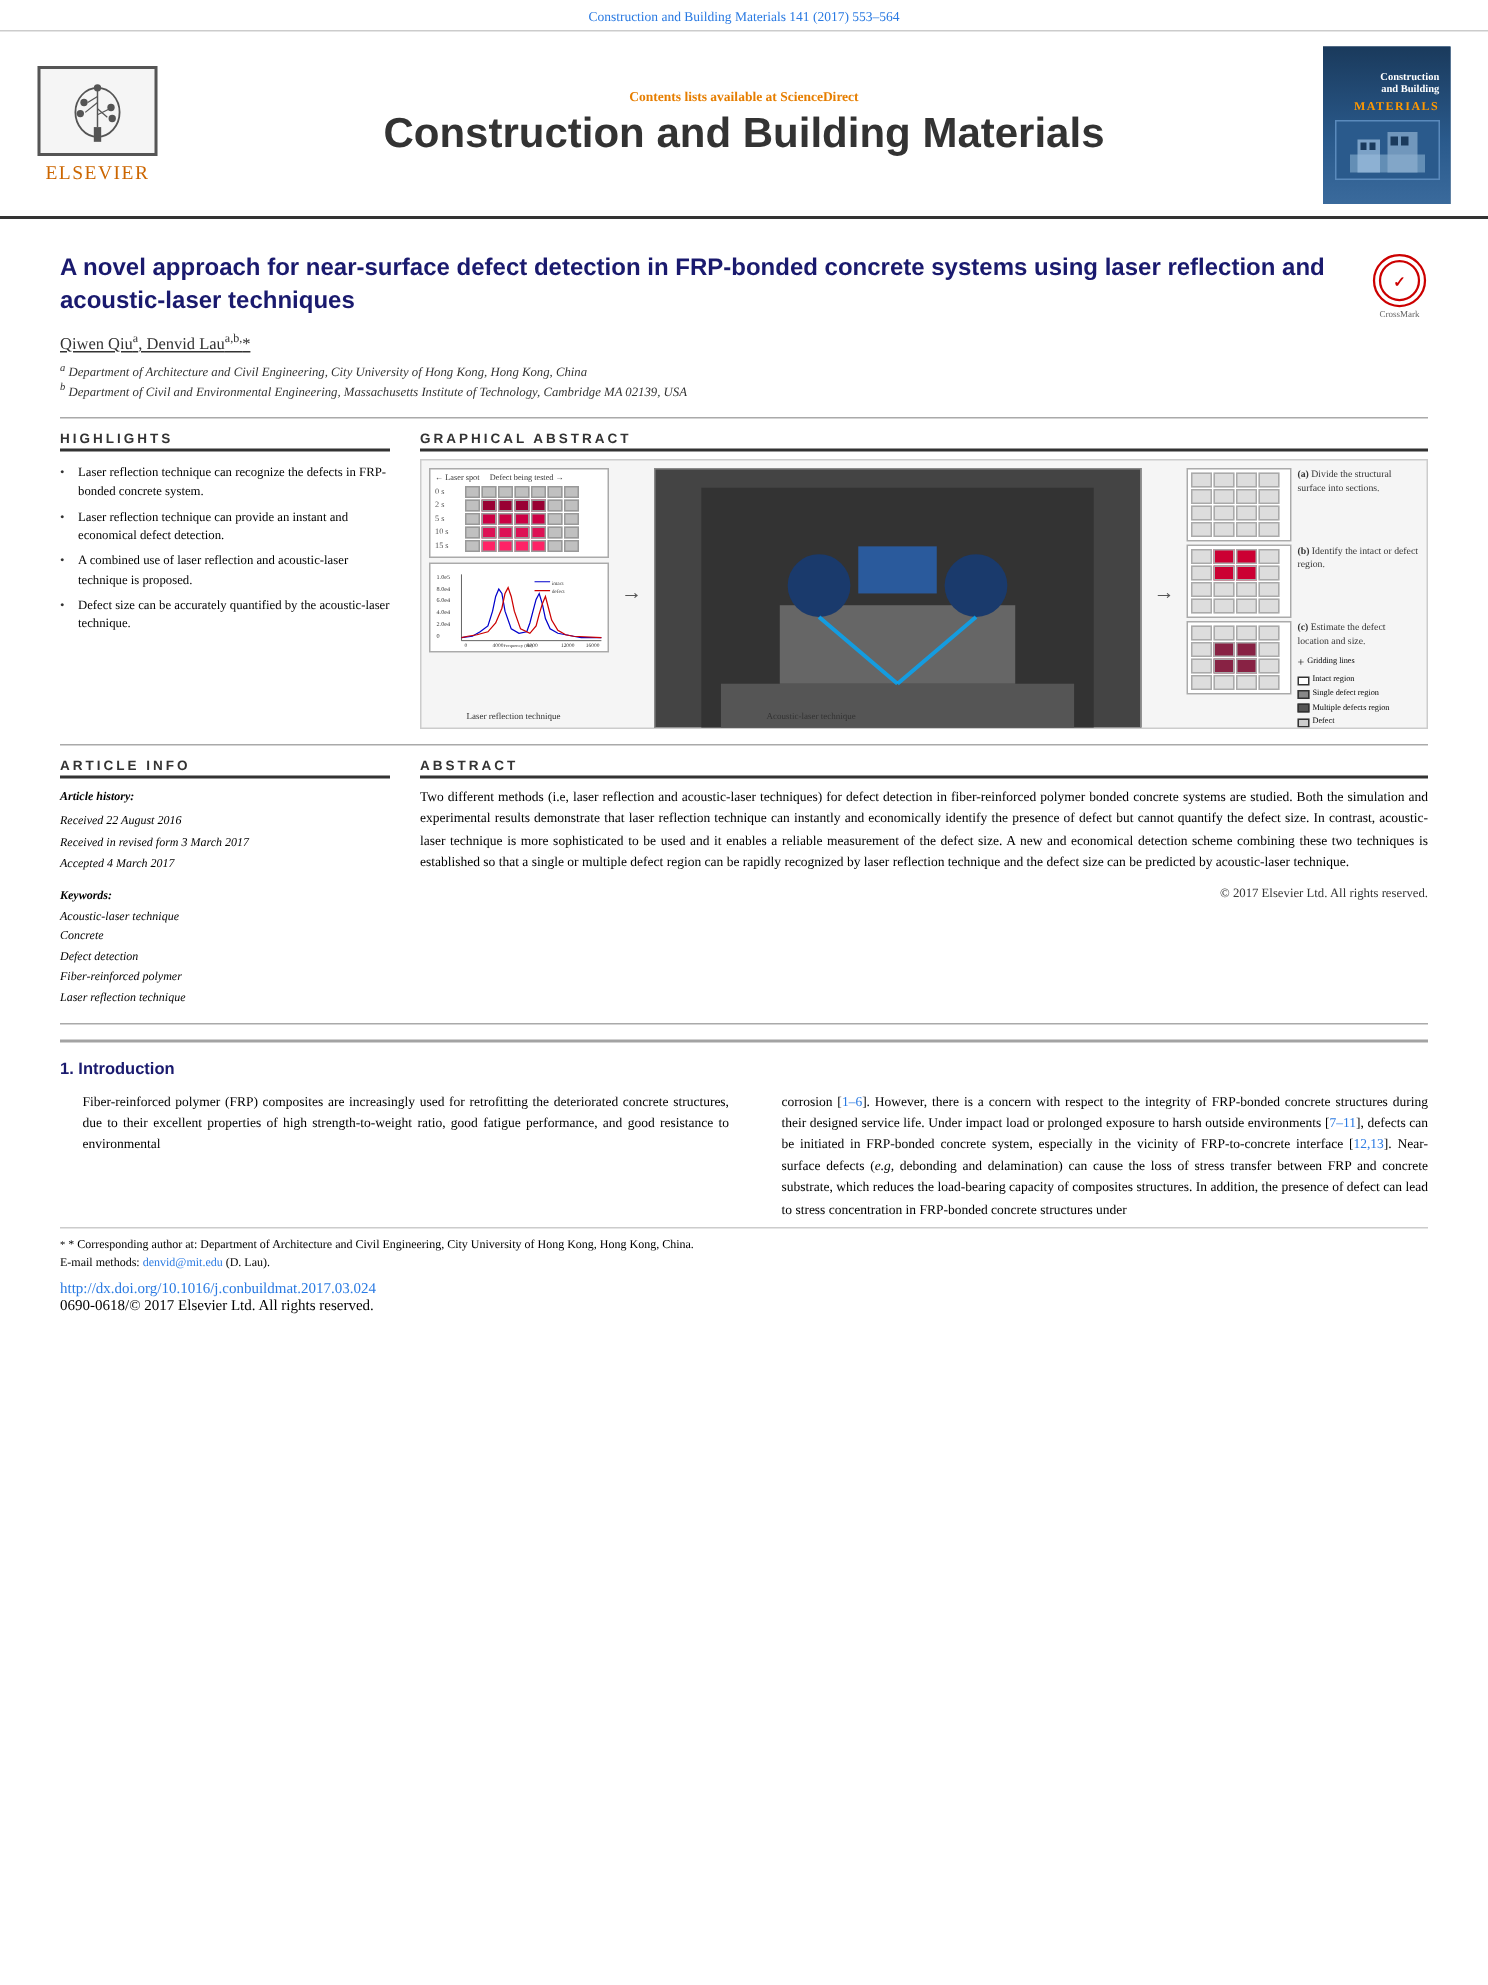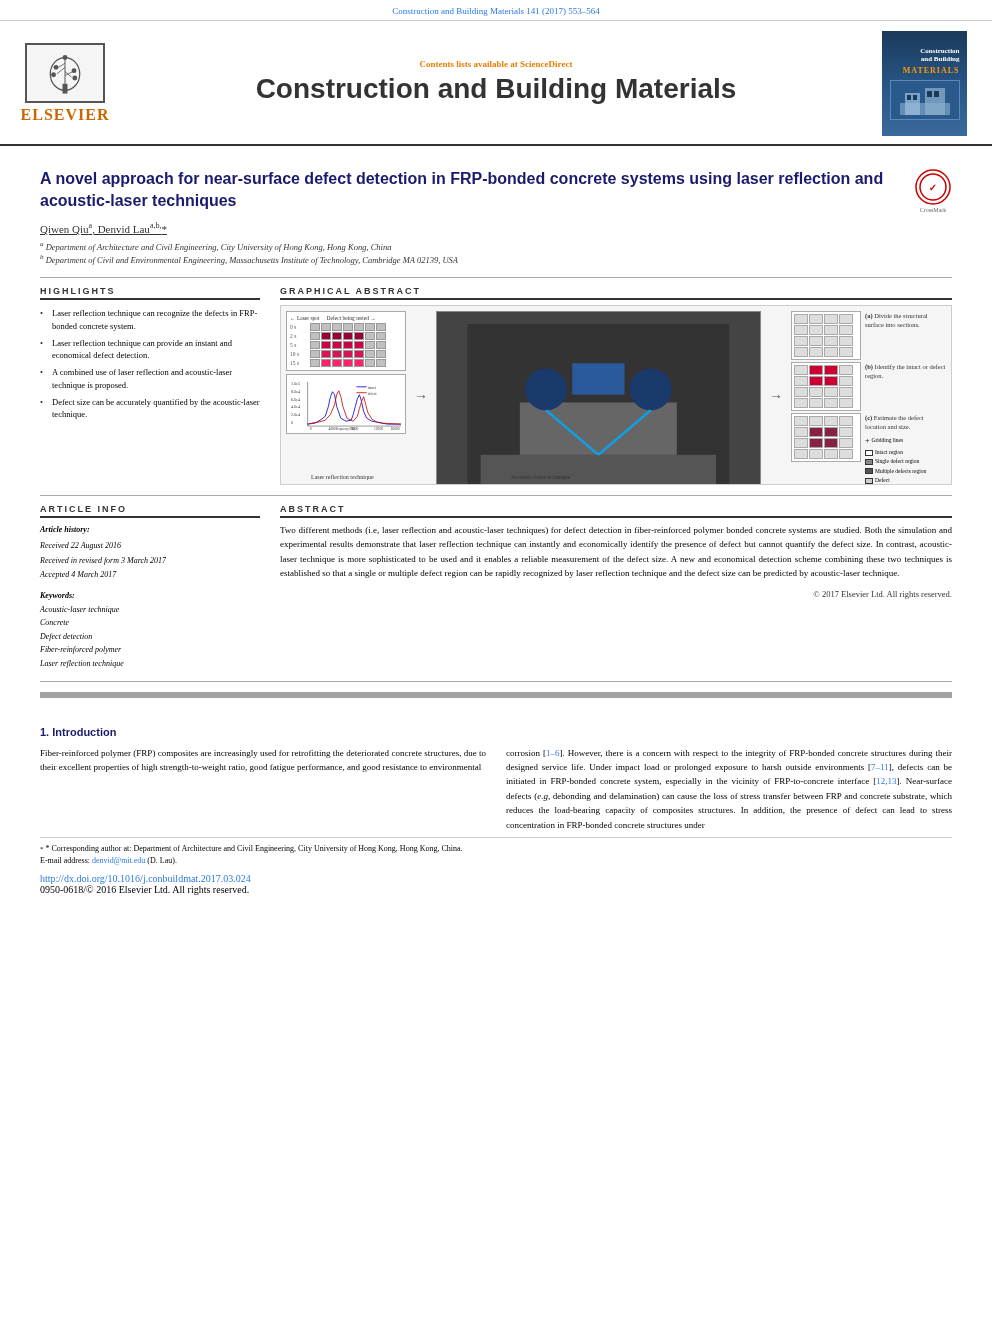--- a/index.html
+++ b/index.html
@@ -58,22 +58,22 @@
       position: relative;
       overflow: hidden;
     }
 
     .elsevier-logo .logo-tree {
       width: 50px;
       height: 45px;
     }
 
     .elsevier-label {
-      font-size: 16px;
-      font-weight: bold;
+      font-size: 13px;
+      font-weight: normal;
       color: #cc6600;
       letter-spacing: 1px;
       text-align: center;
     }
 
     .journal-center {
       flex: 1;
       text-align: center;
       padding: 0 20px;
     }
@@ -309,42 +309,43 @@
     .copyright-line {
       font-size: 8.5px;
       text-align: right;
       color: #333;
       margin-top: 5px;
     }
 
     
     .intro-section {
       margin-top: 10px;
-      border-top: 6px solid #a3a3a3;
-      padding-top: 28px;
+      border-top: 2px solid #a3a3a3;
+      padding-top: 12px;
     }
 
     .intro-header {
       font-size: 11px;
       font-weight: bold;
       color: #1a1a6e;
       margin-bottom: 8px;
       font-family: Arial, sans-serif;
     }
 
     .two-col-text {
       display: flex;
       gap: 20px;
     }
 
     .intro-col {
       flex: 1;
       font-size: 9px;
       line-height: 1.6;
       text-align: justify;
+      margin-left: 15px;
     }
 
     .footnote-section {
       border-top: 1px solid #ccc;
       padding-top: 5px;
       margin-top: 5px;
       font-size: 8px;
       line-height: 1.5;
     }
 
@@ -750,24 +751,24 @@
 
         <div class="intro-col">
           <p>
             corrosion [<a class="ref-link">1–6</a>]. However, there is a concern with respect to the integrity of FRP-bonded concrete structures during their designed service life. Under impact load or prolonged exposure to harsh outside environments [<a class="ref-link">7–11</a>], defects can be initiated in FRP-bonded concrete system, especially in the vicinity of FRP-to-concrete interface [<a class="ref-link">12,13</a>]. Near-surface defects (<em>e.g,</em> debonding and delamination) can cause the loss of stress transfer between FRP and concrete substrate, which reduces the load-bearing capacity of composites structures. In addition, the presence of defect can lead to stress concentration in FRP-bonded concrete structures under
           </p>
         </div>
       </div>
 
       <div class="footnote-section">
         <span class="fn-star">*</span> <span>* Corresponding author at: Department of Architecture and Civil Engineering, City University of Hong Kong, Hong Kong, China.</span><br>
-        <span>E-mail address:</span>
+        <span>E-mail methods:</span>
         <a class="link-text">denvid@mit.edu</a>
         <span>(D. Lau).</span>
       </div>
       <div style="margin-top:6px;">
         <a class="link-text">http://dx.doi.org/10.1016/j.conbuildmat.2017.03.024</a><br>
-        <span>0950-0618/© 2016 Elsevier Ltd. All rights reserved.</span>
+        <span>0690-0618/© 2017 Elsevier Ltd. All rights reserved.</span>
       </div>
     </div>
 
   </div>
 </div>
 
 </body></html>

